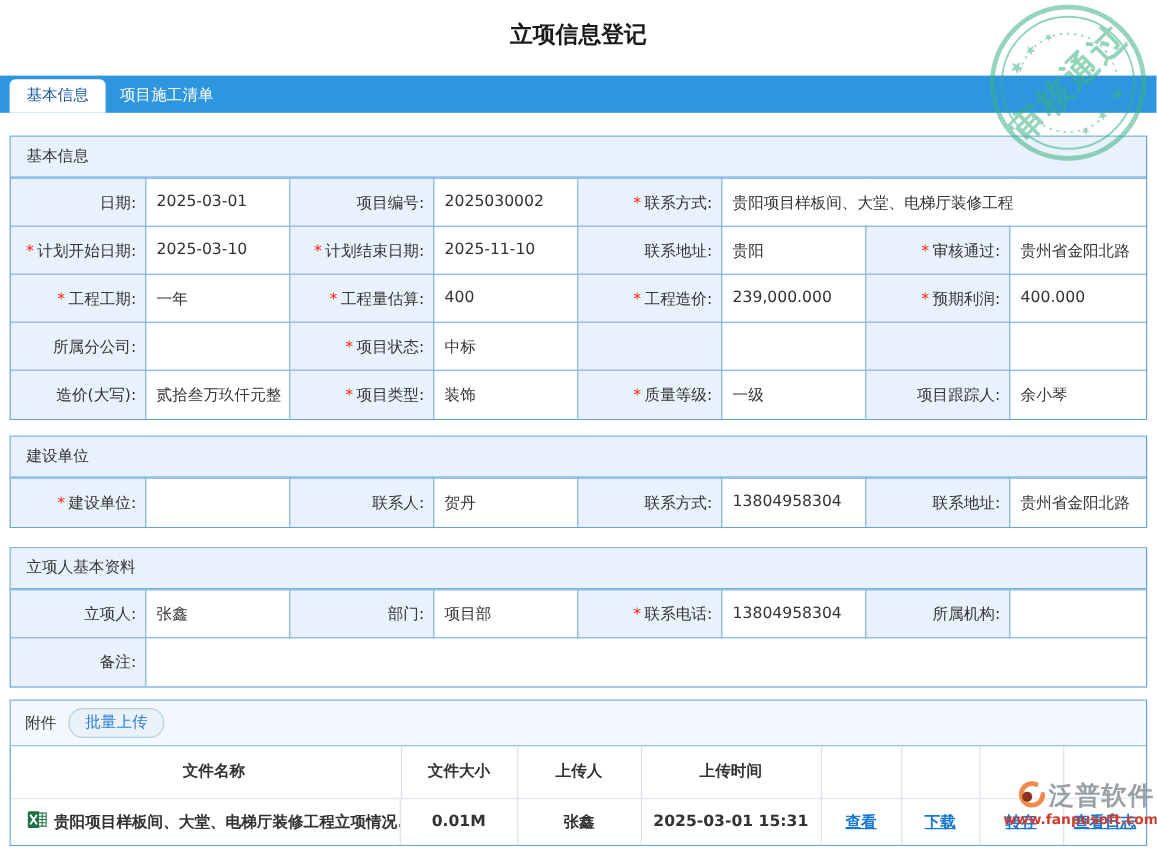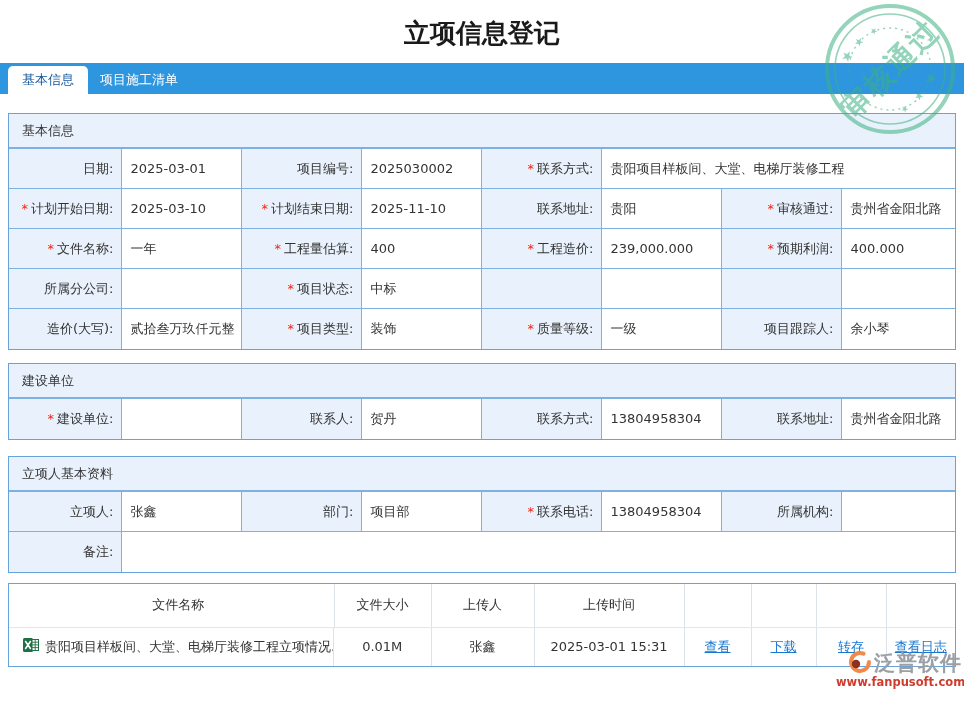--- a/index.html
+++ b/index.html
@@ -4,21 +4,21 @@
 <style>
   * { margin:0; padding:0; box-sizing:border-box; }
   html,body { background:#fff; }
   .page {
     position:relative; width:964px; height:708px; overflow:hidden;
     background:#fff; font-family:"DejaVu Sans","Liberation Sans",sans-serif;
     color:#333; font-size:13px;
   }
   .title {
     position:absolute; top:16px; left:0; width:100%;
-    text-align:center; font-size:26px; font-weight:bold; color:#1a1a1a;
+    text-align:center; font-size:19px; font-weight:bold; color:#1a1a1a;
   }
   
   .tabbar { position:absolute; top:63px; left:0; width:964px; height:31px; background:#2e95df; }
   .tab {
     position:absolute; bottom:0; height:28px; line-height:28px;
     padding:0 14px; font-size:13px; cursor:pointer; white-space:nowrap;
   }
   .tab.active { left:8px; background:#fff; color:#15589c; border-radius:5px 5px 0 0; }
   .tab.inactive { left:86px; color:#fff; }
   
@@ -37,21 +37,21 @@
   td.val { background:#fff; text-align:left; padding-left:9px; color:#333; }
   .req { color:#f22613; margin-right:3px; }
   
   .attach-bar { height:38px; display:flex; align-items:center; gap:10px; padding-left:12px; background:#f2f8fe; border-bottom:1px solid #7cb1e2; }
   .upload-btn {
     display:inline-block; height:25px; line-height:23px; padding:0 13px;
     background:#e9f1fa; border:1px solid #b9cede; border-radius:12px;
     color:#2f80d0; font-size:13px; cursor:pointer;
   }
   table.attach { width:100%; border-collapse:collapse; table-layout:fixed; }
-  table.attach th, table.attach td { font-weight:normal; font-size:13px; color:#333; overflow:hidden; white-space:nowrap; }
+  table.attach th, table.attach td { font-weight:bold; font-size:13px; color:#333; overflow:hidden; white-space:nowrap; }
   table.attach th { height:43px; border-right:1px solid #dbe2ea; border-bottom:1px solid #e1e7ee; text-align:center; background:#fff; }
   table.attach td { height:38px; border-right:1px solid #dbe2ea; text-align:center; background:#fff; }
   table.attach th:last-child, table.attach td:last-child { border-right:none; }
   th.fname, td.fname { text-align:left; padding-left:14px; }
   td.fname { display:flex; align-items:center; height:38px; border-right:1px solid #dbe2ea; }
   .file-icon { margin-right:6px; flex:0 0 auto; }
   a.lnk { color:#1777d1; text-decoration:underline; cursor:pointer; }
   
   .stamp { position:absolute; top:2px; left:818px; width:146px; height:134px; opacity:.55; z-index:9; pointer-events:none; }
   
@@ -98,21 +98,21 @@
         <td class="lbl"><span class="req">*</span><span>计划开始日期:</span></td>
         <td class="val">2025-03-10</td>
         <td class="lbl"><span class="req">*</span><span>计划结束日期:</span></td>
         <td class="val">2025-11-10</td>
         <td class="lbl"><span class="req"></span><span>联系地址:</span></td>
         <td class="val">贵阳</td>
         <td class="lbl"><span class="req">*</span><span>审核通过:</span></td>
         <td class="val">贵州省金阳北路</td>
       </tr>
       <tr>
-        <td class="lbl"><span class="req">*</span><span>文件名称:</span></td>
+        <td class="lbl"><span class="req">*</span><span>工程工期:</span></td>
         <td class="val">一年</td>
         <td class="lbl"><span class="req">*</span><span>工程量估算:</span></td>
         <td class="val">400</td>
         <td class="lbl"><span class="req">*</span><span>工程造价:</span></td>
         <td class="val">239,000.000</td>
         <td class="lbl"><span class="req">*</span><span>预期利润:</span></td>
         <td class="val">400.000</td>
       </tr>
       <tr>
         <td class="lbl"><span class="req"></span><span>所属分公司:</span></td>
@@ -192,20 +192,24 @@
       </tr>
       <tr>
         <td class="lbl"><span class="req"></span><span>备注:</span></td>
         <td class="val" colspan="7"></td>
       </tr>
     </tbody>
       </table>
   </div>
 
   <div class="section sec4">
+    <div class="attach-bar">
+      <span>附件</span>
+      <span class="upload-btn">批量上传</span>
+    </div>
     <table class="attach">
       <colgroup>
           <col style="width:325px">
           <col style="width:97px">
           <col style="width:103px">
           <col style="width:150px">
           <col style="width:67px">
           <col style="width:65px">
           <col style="width:70px">
           <col style="width:69px">

